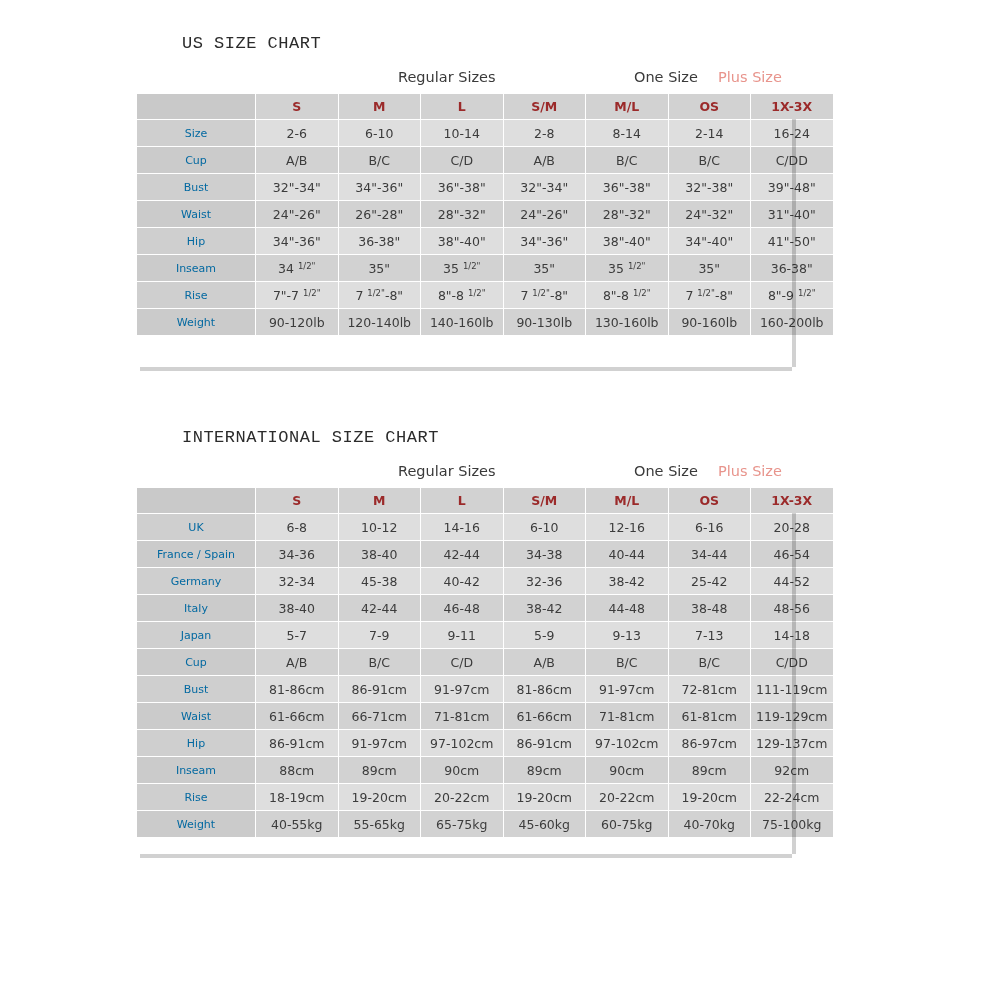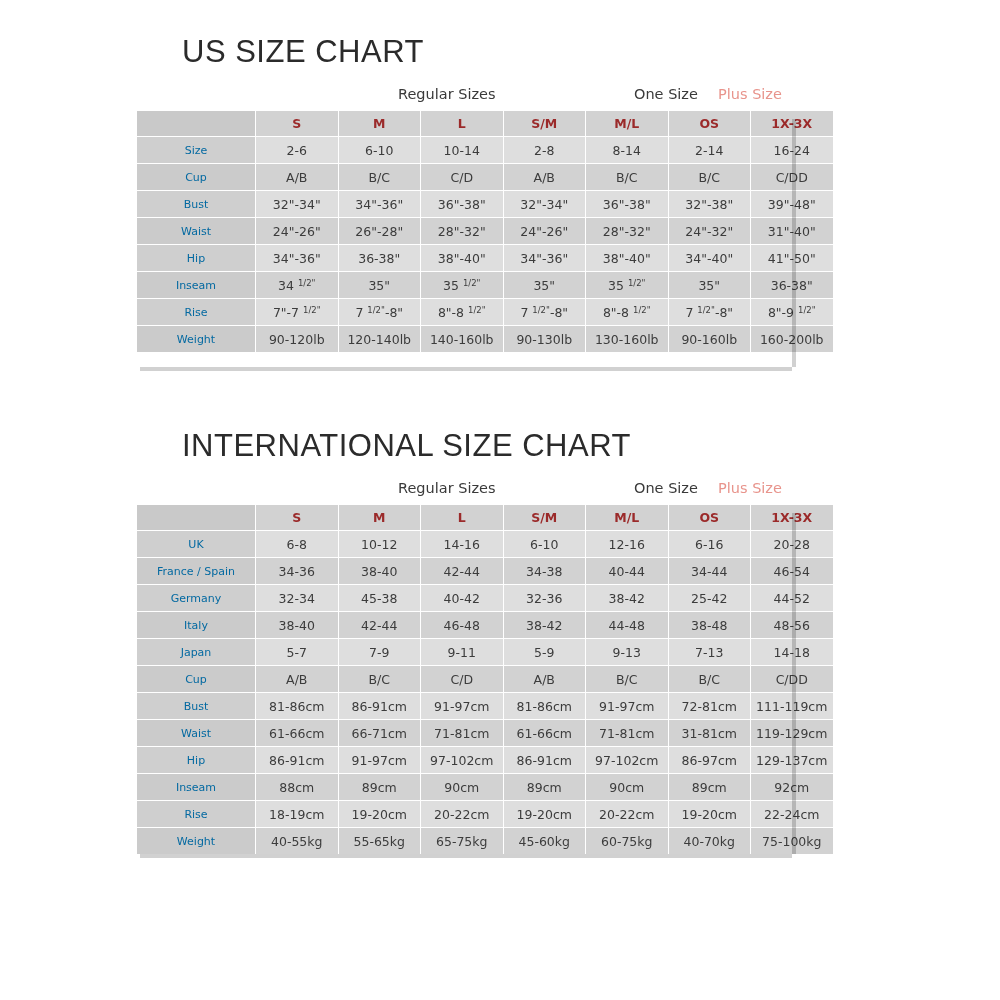--- a/index.html
+++ b/index.html
@@ -23,22 +23,22 @@
   }
   .chart-block {
     position: absolute;
     left: 136px;
     width: 790px;
   }
   #us-block { top: 34px; }
   #intl-block { top: 428px; }
 
   .chart-title {
-    font-family: Liberation Sans, sans-serif;
-    font-size: 31px;
+    font-family: Liberation Mono, monospace;
+    font-size: 17px;
     letter-spacing: 0.5px;
     color: #2b2b2b;
     margin: 0 0 0 46px;
     font-weight: 400;
   }
 
   .group-header-row {
     position: relative;
     height: 26px;
     margin-top: 14px;
@@ -331,21 +331,21 @@
         <td>72-81cm</td>
         <td class="plus">111-119cm</td>
       </tr>
       <tr>
         <td class="rowlabel">Waist</td>
         <td>61-66cm</td>
         <td>66-71cm</td>
         <td>71-81cm</td>
         <td>61-66cm</td>
         <td>71-81cm</td>
-        <td>31-81cm</td>
+        <td>61-81cm</td>
         <td class="plus">119-129cm</td>
       </tr>
       <tr>
         <td class="rowlabel">Hip</td>
         <td>86-91cm</td>
         <td>91-97cm</td>
         <td>97-102cm</td>
         <td>86-91cm</td>
         <td>97-102cm</td>
         <td>86-97cm</td>

